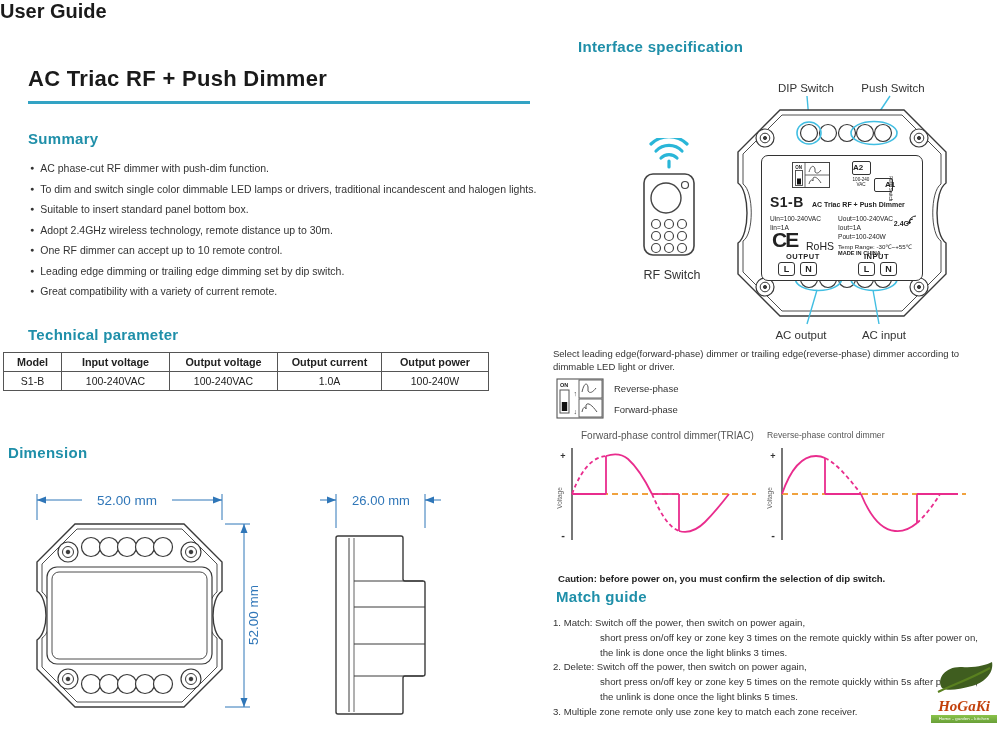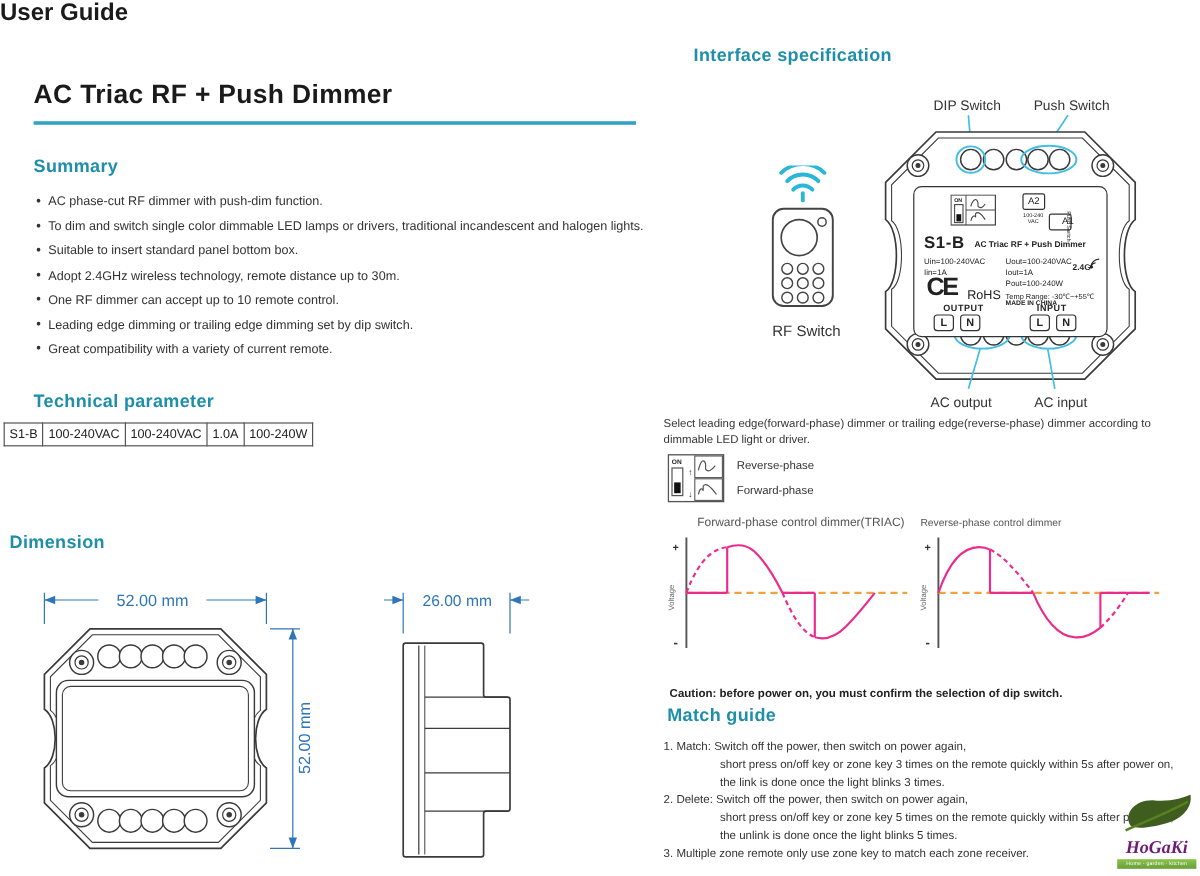--- a/index.html
+++ b/index.html
@@ -26,25 +26,25 @@
 
   .mg-line { font-size:9.6px; line-height:14.8px; white-space:nowrap; color:#333; }
   .mg-line.ind { padding-left:47px; }
 
   
   .panel { border:1.4px solid #333; border-radius:7px; background:#fff; }
   .panel .t { position:absolute; white-space:nowrap; color:#222; }
   .ln-box { position:absolute; width:17px; height:14px; border:1.3px solid #333; border-radius:3px;
             font-size:9px; font-weight:bold; text-align:center; line-height:12px; color:#222; }
   .ab-box { position:absolute; width:19px; height:14px; border:1.3px solid #333; border-radius:2px;
-            font-size:8px; font-weight:normal; text-align:center; line-height:12px; color:#222; }
+            font-size:8px; font-weight:bold; line-height:12px; color:#222; }
   .vrt { writing-mode:vertical-rl; }
 
   .logo-name { font-family:"Liberation Serif", serif; font-style:italic; font-weight:bold;
-               font-size:15px; color:#701a75; text-align:center; width:72px; }
+               font-size:15px; color:#c2410c; text-align:center; width:72px; }
   .logo-band { width:66px; height:8px; margin:0 auto; background:linear-gradient(#8bc34a,#689f38);
                color:#fff; font-size:4.3px; text-align:center; line-height:8px; letter-spacing:0.2px; }
   svg text { font-family:"Liberation Sans", sans-serif; }
 </style>
 </head>
 <body>
 
 <div id="page">
 
   <div class="abs doc-title" style="left:0; top:26; width:528;">User Guide</div>
@@ -58,20 +58,27 @@
     <div class="bullet"><span class="dot">●</span><span>Suitable to insert standard panel bottom box.</span></div>
     <div class="bullet"><span class="dot">●</span><span>Adopt 2.4GHz wireless technology, remote distance up to 30m.</span></div>
     <div class="bullet"><span class="dot">●</span><span>One RF dimmer can accept up to 10 remote control.</span></div>
     <div class="bullet"><span class="dot">●</span><span>Leading edge dimming or trailing edge dimming set by dip switch.</span></div>
     <div class="bullet"><span class="dot">●</span><span>Great compatibility with a variety of current remote.</span></div>
   </div>
 
   <div class="abs h-teal" style="left:28px; top:326px;">Technical parameter</div>
   <table class="spec abs" style="left:3px; top:352px;">
     <tbody>
+        <tr>
+      <th class="cw0">Model</th>
+      <th class="cw1">Input voltage</th>
+      <th class="cw2">Output voltage</th>
+      <th class="cw3">Output current</th>
+      <th class="cw4">Output power</th>
+    </tr>
     <tr>
       <td>S1-B</td>
       <td>100-240VAC</td>
       <td>100-240VAC</td>
       <td>1.0A</td>
       <td>100-240W</td>
     </tr>
   </tbody>
     </table>
 

